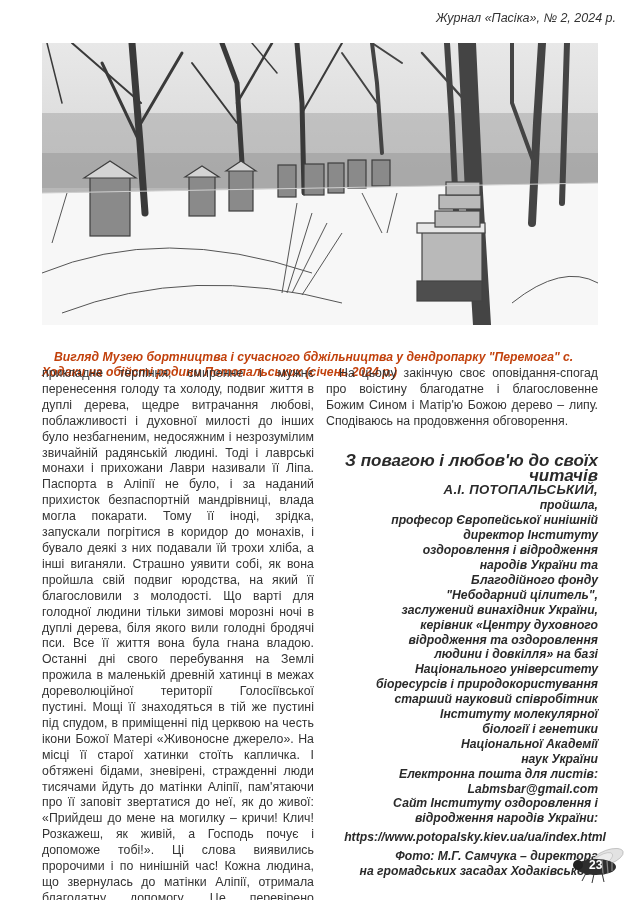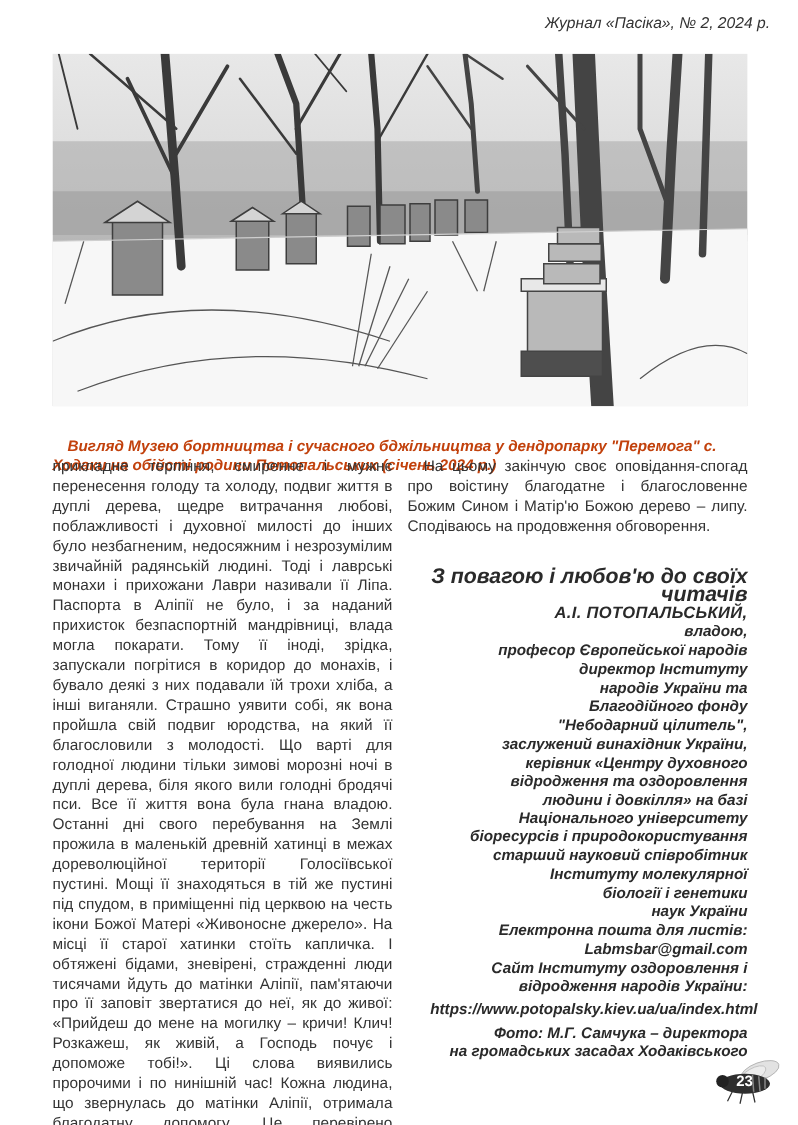--- a/index.html
+++ b/index.html
@@ -112,35 +112,37 @@
 <div class="col-left">
   <p>прикладне терпіння, смиренне і мужнє перенесення голоду та холоду, подвиг життя в дуплі дерева, щедре витрачання любові, поблажливості і духовної милості до інших було незбагненим, недосяжним і незрозумілим звичайній радянській людині. Тоді і лаврські монахи і прихожани Лаври називали її Ліпа. Паспорта в Аліпії не було, і за наданий прихисток безпаспортній мандрівниці, влада могла покарати. Тому її іноді, зрідка, запускали погрітися в коридор до монахів, і бувало деякі з них подавали їй трохи хліба, а інші виганяли. Страшно уявити собі, як вона пройшла свій подвиг юродства, на який її благословили з молодості. Що варті для голодної людини тільки зимові морозні ночі в дуплі дерева, біля якого вили голодні бродячі пси. Все її життя вона була гнана владою. Останні дні свого перебування на Землі прожила в маленькій древній хатинці в межах дореволюційної території Голосіївської пустині. Мощі її знаходяться в тій же пустині під спудом, в приміщенні під церквою на честь ікони Божої Матері «Живоносне джерело». На місці її старої хатинки стоїть капличка. І обтяжені бідами, зневірені, стражденні люди тисячами йдуть до матінки Аліпії, пам'ятаючи про її заповіт звертатися до неї, як до живої: «Прийдеш до мене на могилку – кричи! Клич! Розкажеш, як живій, а Господь почує і допоможе тобі!». Ці слова виявились пророчими і по нинішній час! Кожна людина, що звернулась до матінки Аліпії, отримала благодатну допомогу. Це перевірено неодноразово і моїми знайомими.</p>
 </div>
 
 <div class="col-right">
   <p class="closing">На цьому закінчую своє оповідання-спогад про воістину благодатне і благословенне Божим Сином і Матір'ю Божою дерево – липу. Сподіваюсь на продовження обговорення.</p>
   <div class="signature">
     <span class="line greet">З повагою і любов'ю до своїх читачів</span>
     <span class="line name">А.І. ПОТОПАЛЬСЬКИЙ,</span>
     <div id="sig-lines">
-        <span class="line">владою,</span>
-        <span class="line">професор Європейської народів</span>
+        <span class="line">пройшла,</span>
+        <span class="line">професор Європейської нинішній</span>
         <span class="line">директор Інституту</span>
+        <span class="line">оздоровлення і відродження</span>
         <span class="line">народів України та</span>
         <span class="line">Благодійного фонду</span>
         <span class="line">"Небодарний цілитель",</span>
         <span class="line">заслужений винахідник України,</span>
         <span class="line">керівник «Центру духовного</span>
         <span class="line">відродження та оздоровлення</span>
         <span class="line">людини і довкілля» на базі</span>
         <span class="line">Національного університету</span>
         <span class="line">біоресурсів і природокористування</span>
         <span class="line">старший науковий співробітник</span>
         <span class="line">Інституту молекулярної</span>
         <span class="line">біології і генетики</span>
+        <span class="line">Національної Академії</span>
         <span class="line">наук України</span>
         <span class="line">Електронна пошта для листів:</span>
         <span class="line">Labmsbar@gmail.com</span>
         <span class="line">Сайт Інституту оздоровлення і</span>
         <span class="line">відродження народів України:</span>
       </div>
     <span class="url">https://www.potopalsky.kiev.ua/ua/index.html</span>
     <div id="credit-lines">
         <span class="line">Фото: М.Г. Самчука – директора</span>
         <span class="line">на громадських засадах Ходаківського</span>

